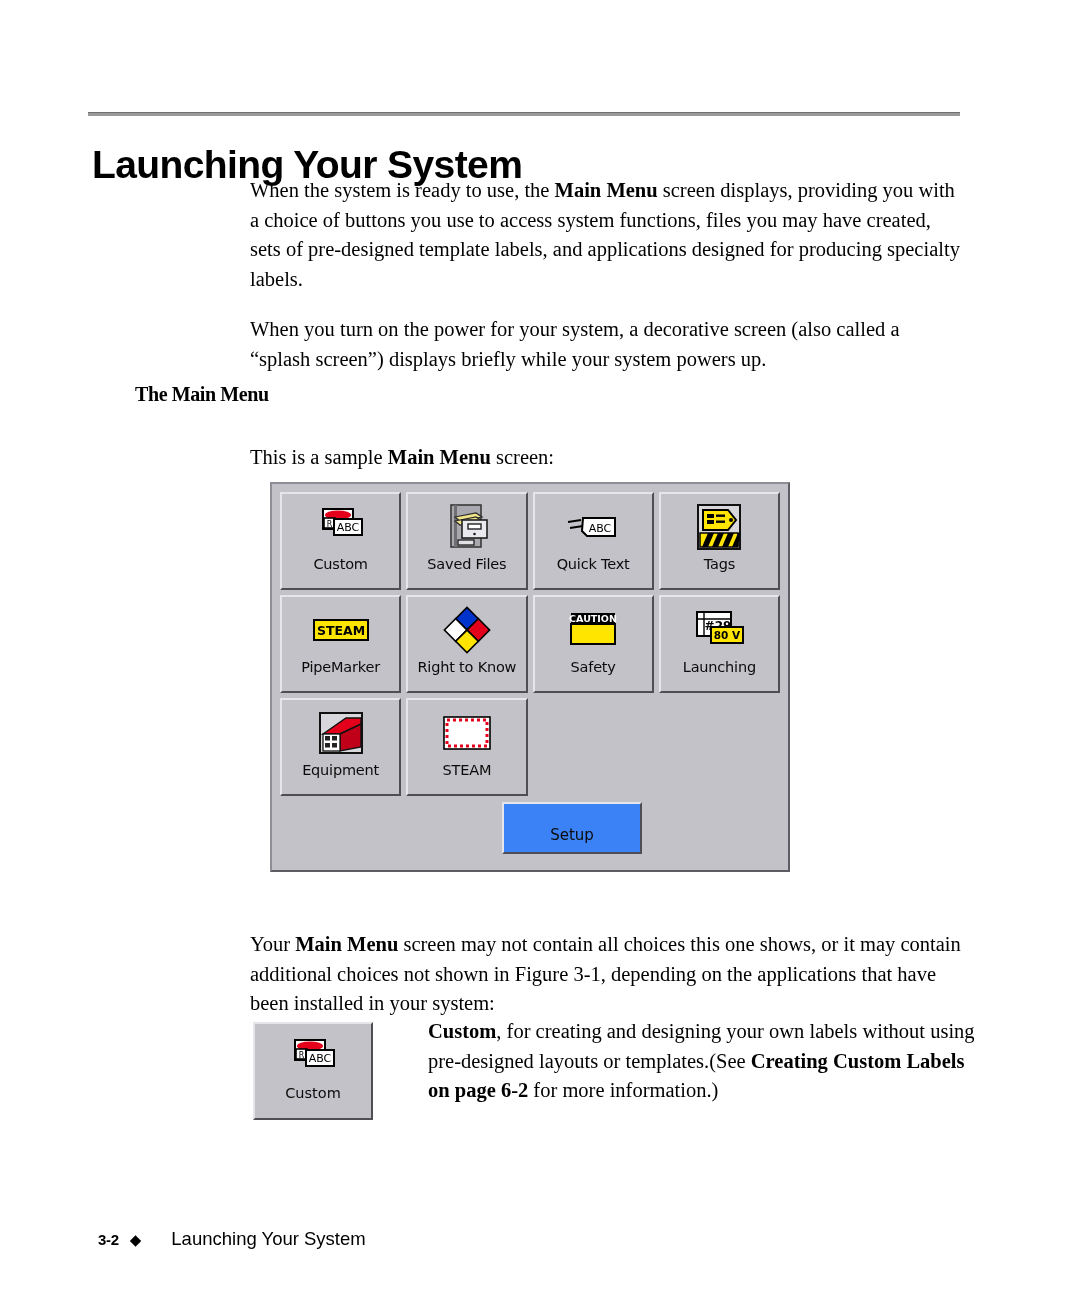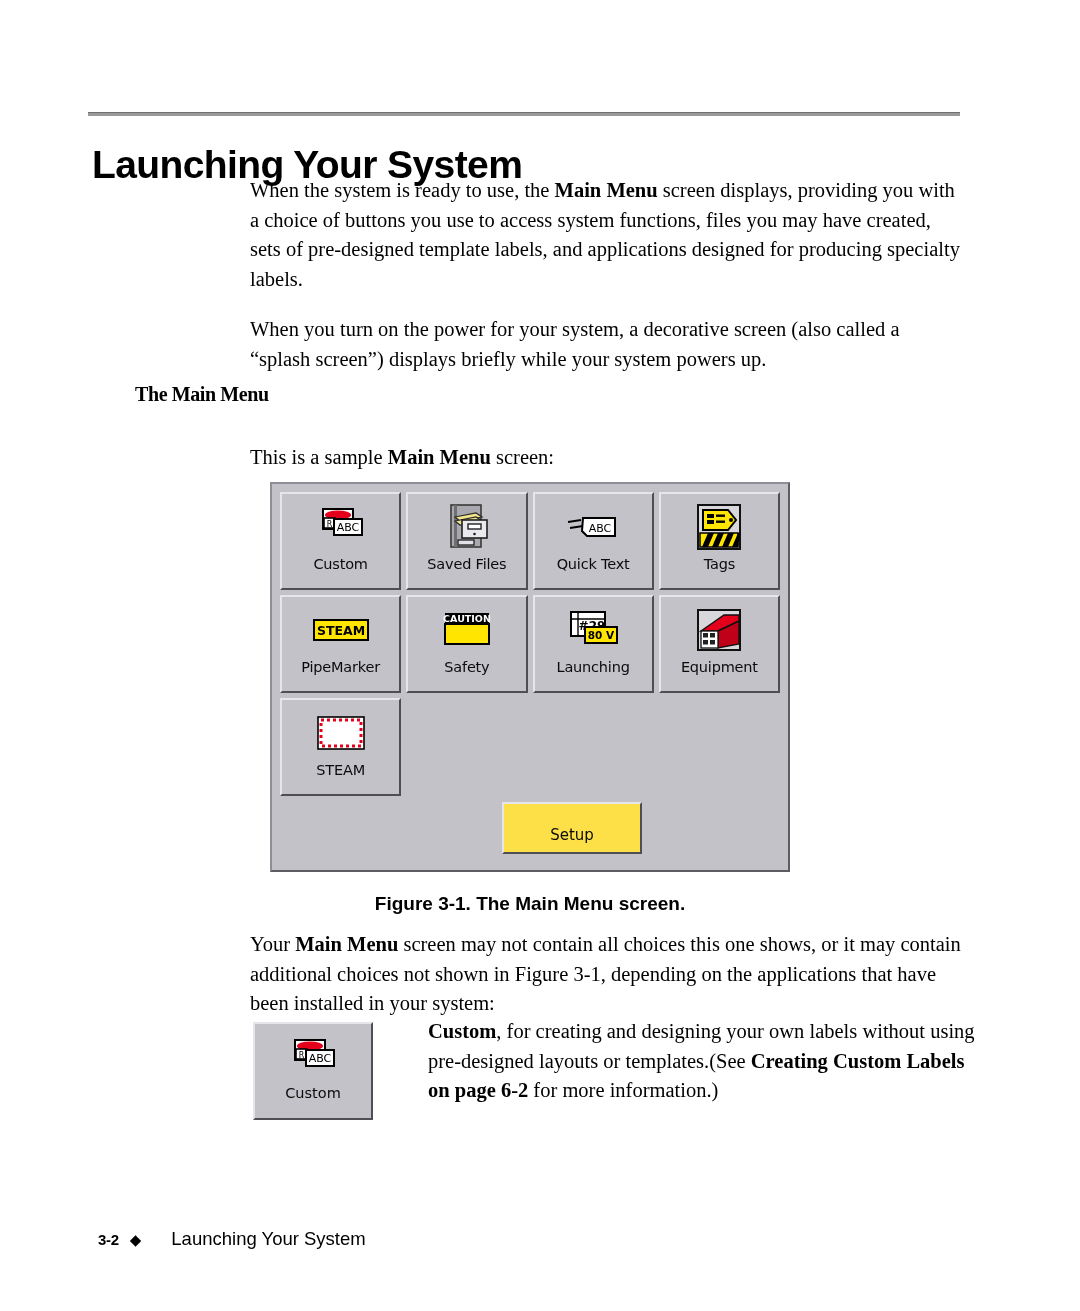--- a/index.html
+++ b/index.html
@@ -131,21 +131,21 @@
   }
   .setup-row {
     display: flex;
     justify-content: center;
     margin-top: 6px;
     padding-left: 84px;
   }
   .setup-btn {
     width: 140px;
     height: 52px;
-    background: #fde047;
+    background: #3b82f6;
     border-top: 2px solid #e6e5ea;
     border-left: 2px solid #e6e5ea;
     border-right: 2px solid #4f4e55;
     border-bottom: 2px solid #4f4e55;
     display: flex;
     align-items: flex-end;
     justify-content: center;
     padding-bottom: 8px;
     box-sizing: border-box;
   }
@@ -324,20 +324,33 @@
       <div class="menu-btn">
         <div class="icon-slot">
           <svg width="60" height="30" viewBox="0 0 60 30">
             <rect x="3" y="5" width="54" height="20" fill="#ffe500" stroke="#000000" stroke-width="2"></rect>
             <text x="30" y="20" font-family="DejaVu Sans, sans-serif" font-weight="bold" font-size="12.5" text-anchor="middle" fill="#000">STEAM</text>
           </svg>
         </div>
         <div class="btn-label">PipeMarker</div>
       </div>
 
+      <div class="menu-btn">
+        <div class="icon-slot">
+          <svg width="50" height="50" viewBox="0 0 50 50">
+            <g transform="rotate(45 25 25)">
+              <rect x="9" y="9" width="16" height="16" fill="#0033cc" stroke="#000" stroke-width="1.6"></rect>
+              <rect x="25" y="9" width="16" height="16" fill="#e4001b" stroke="#000" stroke-width="1.6"></rect>
+              <rect x="9" y="25" width="16" height="16" fill="#ffffff" stroke="#000" stroke-width="1.6"></rect>
+              <rect x="25" y="25" width="16" height="16" fill="#ffe500" stroke="#000" stroke-width="1.6"></rect>
+            </g>
+          </svg>
+        </div>
+        <div class="btn-label">Right to Know</div>
+      </div>
 
       <div class="menu-btn">
         <div class="icon-slot">
           <svg width="52" height="40" viewBox="0 0 52 40">
             <rect x="4" y="3" width="44" height="11" fill="#000000"></rect>
             <text x="26" y="12" font-family="DejaVu Sans, sans-serif" font-weight="bold" font-size="9.5" text-anchor="middle" fill="#ffffff">CAUTION</text>
             <rect x="4" y="14" width="44" height="20" fill="#ffe500" stroke="#000000" stroke-width="2"></rect>
           </svg>
         </div>
         <div class="btn-label">Safety</div>
@@ -387,21 +400,20 @@
       <div class="menu-btn empty"></div>
     </div>
 
     <div class="setup-row">
       <div class="setup-btn">
         <div class="btn-label">Setup</div>
       </div>
     </div>
   </div>
 
-  <div class="figure-caption">Figure 3-1. The Main Menu screen.</div>
 
   <div class="body-col" id="after-figure">
     <p class="body"><span>Your </span><b>Main Menu</b><span> screen may not contain all choices this one shows, or it may contain additional choices not shown in Figure 3-1, depending on the applications that have been installed in your system:</span></p>
   </div>
 
   <div class="callout">
     <div class="callout-thumb">
       <div class="icon-slot">
         <svg width="52" height="44" viewBox="0 0 52 44">
           <rect x="8" y="4" width="30" height="20" fill="#ffffff" stroke="#000000" stroke-width="2"></rect>

